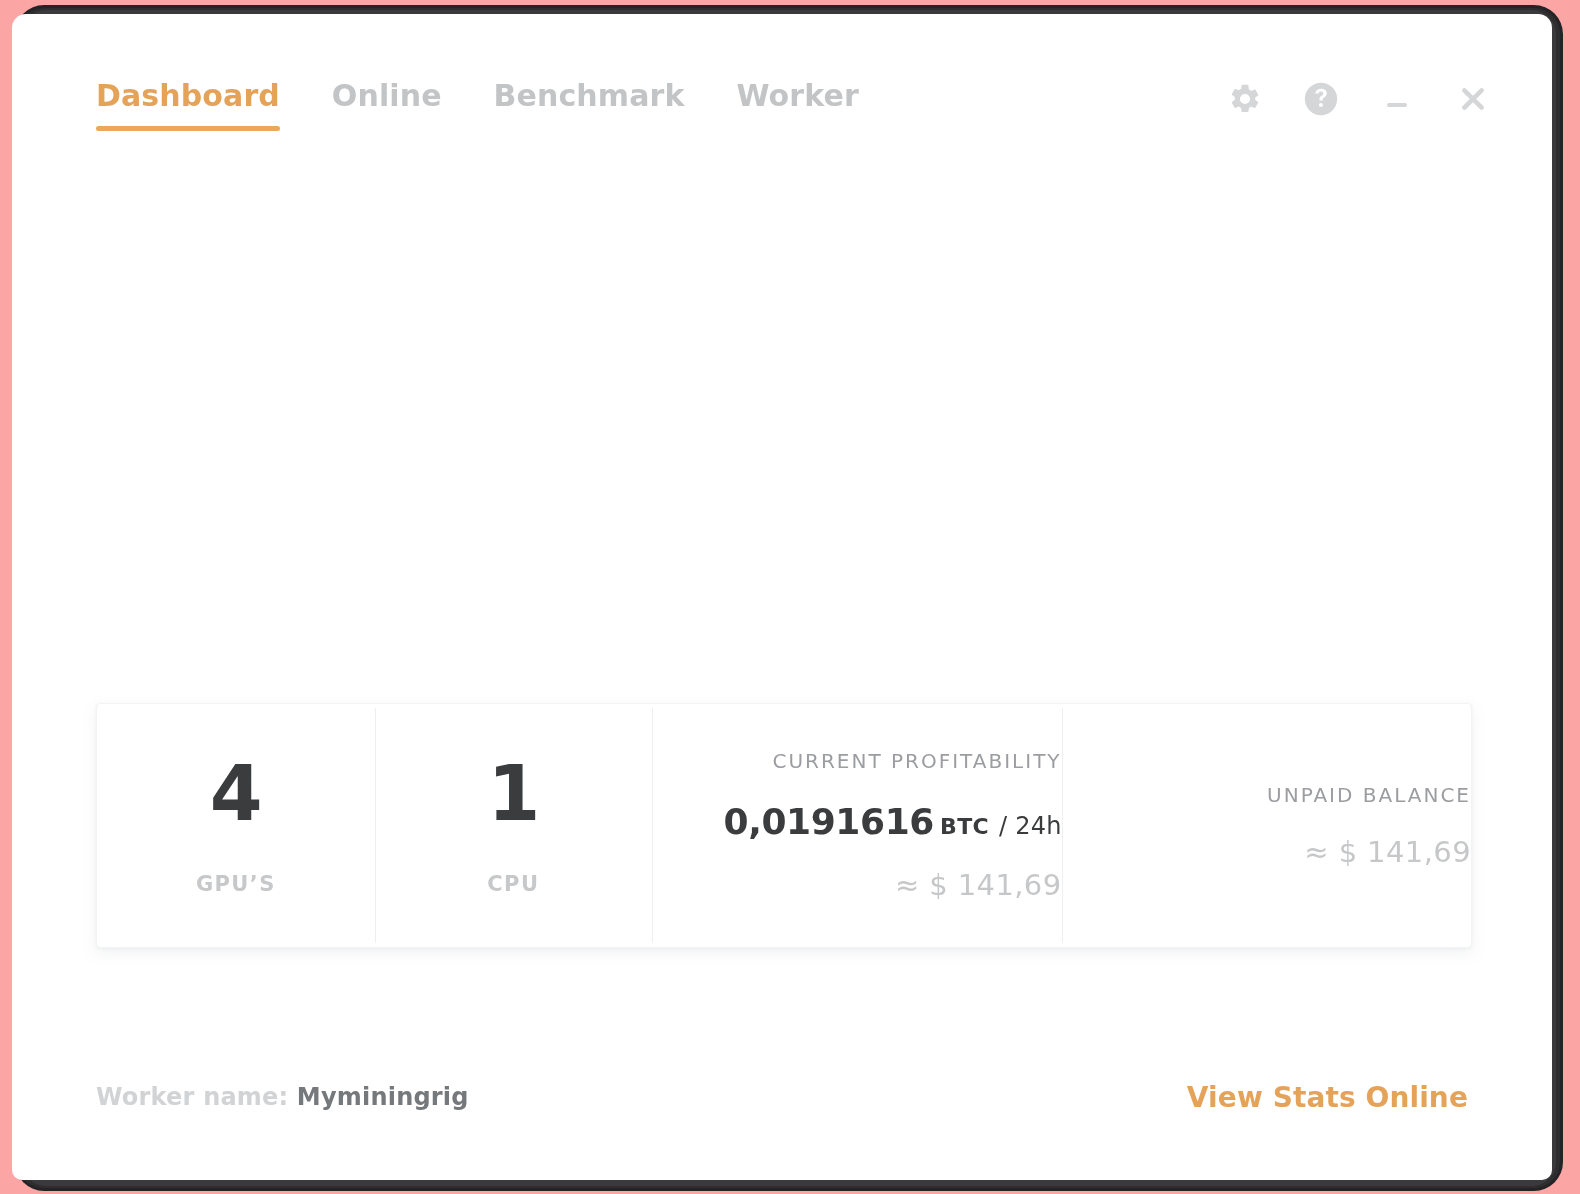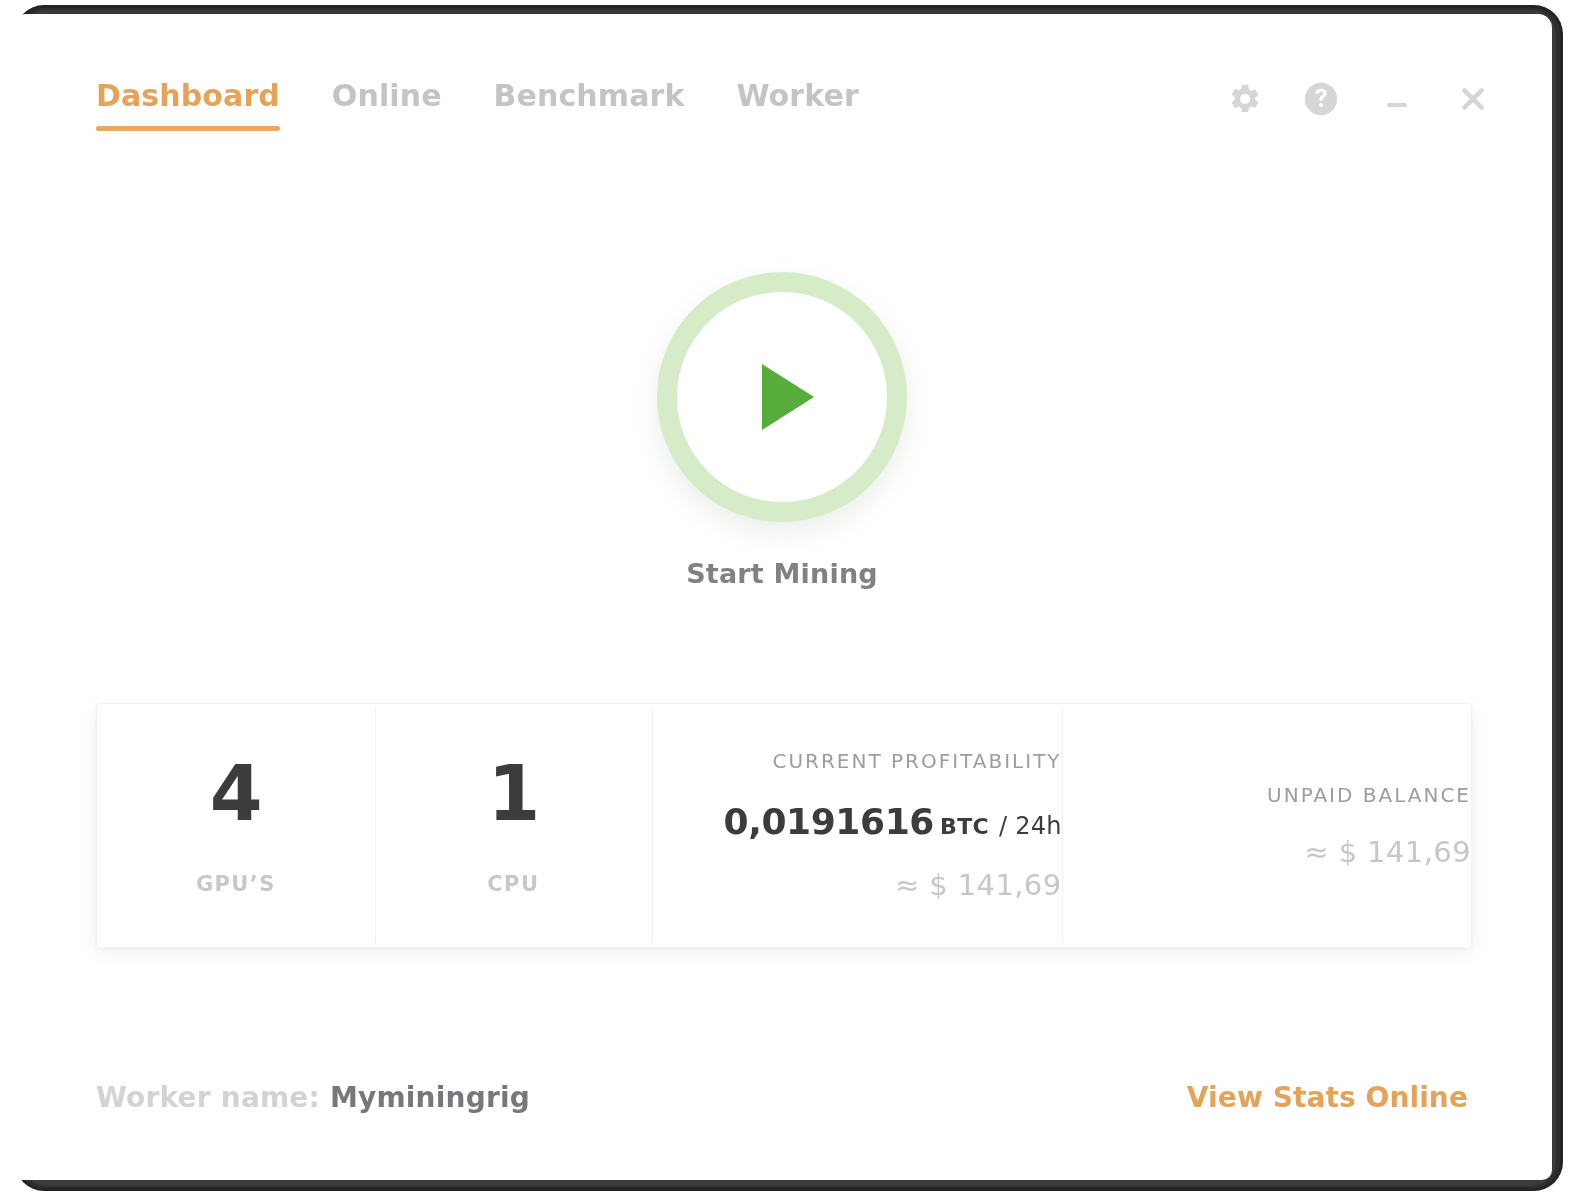--- a/index.html
+++ b/index.html
@@ -12,21 +12,21 @@
     background: #000000;
     font-family: "DejaVu Sans", "Liberation Sans", sans-serif;
   }
 
   
   #app-frame {
     position: absolute;
     left: 0; top: 0;
     width: 1580px;
     height: 1194px;
-    background: #ffffff;
+    background: #fca5a5;
   }
   .frame-shadow {
     position: absolute;
     left: 18px; top: 8px;
     width: 1542px;
     height: 1180px;
     border-radius: 26px;
     background: #2e2e30;
     box-shadow: 0 0 0 3px #242426;
   }
@@ -236,21 +236,21 @@
     left: 0;
     bottom: 58px;
     width: 100%;
     height: 50px;
     display: flex;
     align-items: center;
     justify-content: space-between;
     padding: 0 84px;
   }
   #worker-name {
-    font-size: 28px;
+    font-size: 24px;
     font-weight: 600;
     color: #d2d3d5;
     letter-spacing: 0.2px;
     text-align: right;
   }
   #worker-name .value { color: #76797c; font-weight: 700; }
   #view-stats-online {
     font-size: 28px;
     font-weight: 700;
     color: #e5a259;
@@ -316,26 +316,20 @@
           <span>
             <svg width="32" height="32" viewBox="0 0 24 24" aria-hidden="true">
               <path d="M5.5 5.5 L18.5 18.5 M18.5 5.5 L5.5 18.5" stroke="#d5d6d8" stroke-width="3.4" stroke-linecap="round"></path>
             </svg>
           </span>
         </div>
 
       </div>
     </div>
 
-    <div id="hero">
-      <div id="start-mining-button">
-        <span class="tri"></span>
-      </div>
-      <div id="start-mining-label">Start Mining</div>
-    </div>
 
     <div id="stats-panel">
 
       <div class="stat-cell cell-count">
         <div class="big-number">4</div>
         <div class="count-label">GPU’S</div>
       </div>
 
       <div class="stat-cell cell-count">
         <div class="big-number">1</div>

